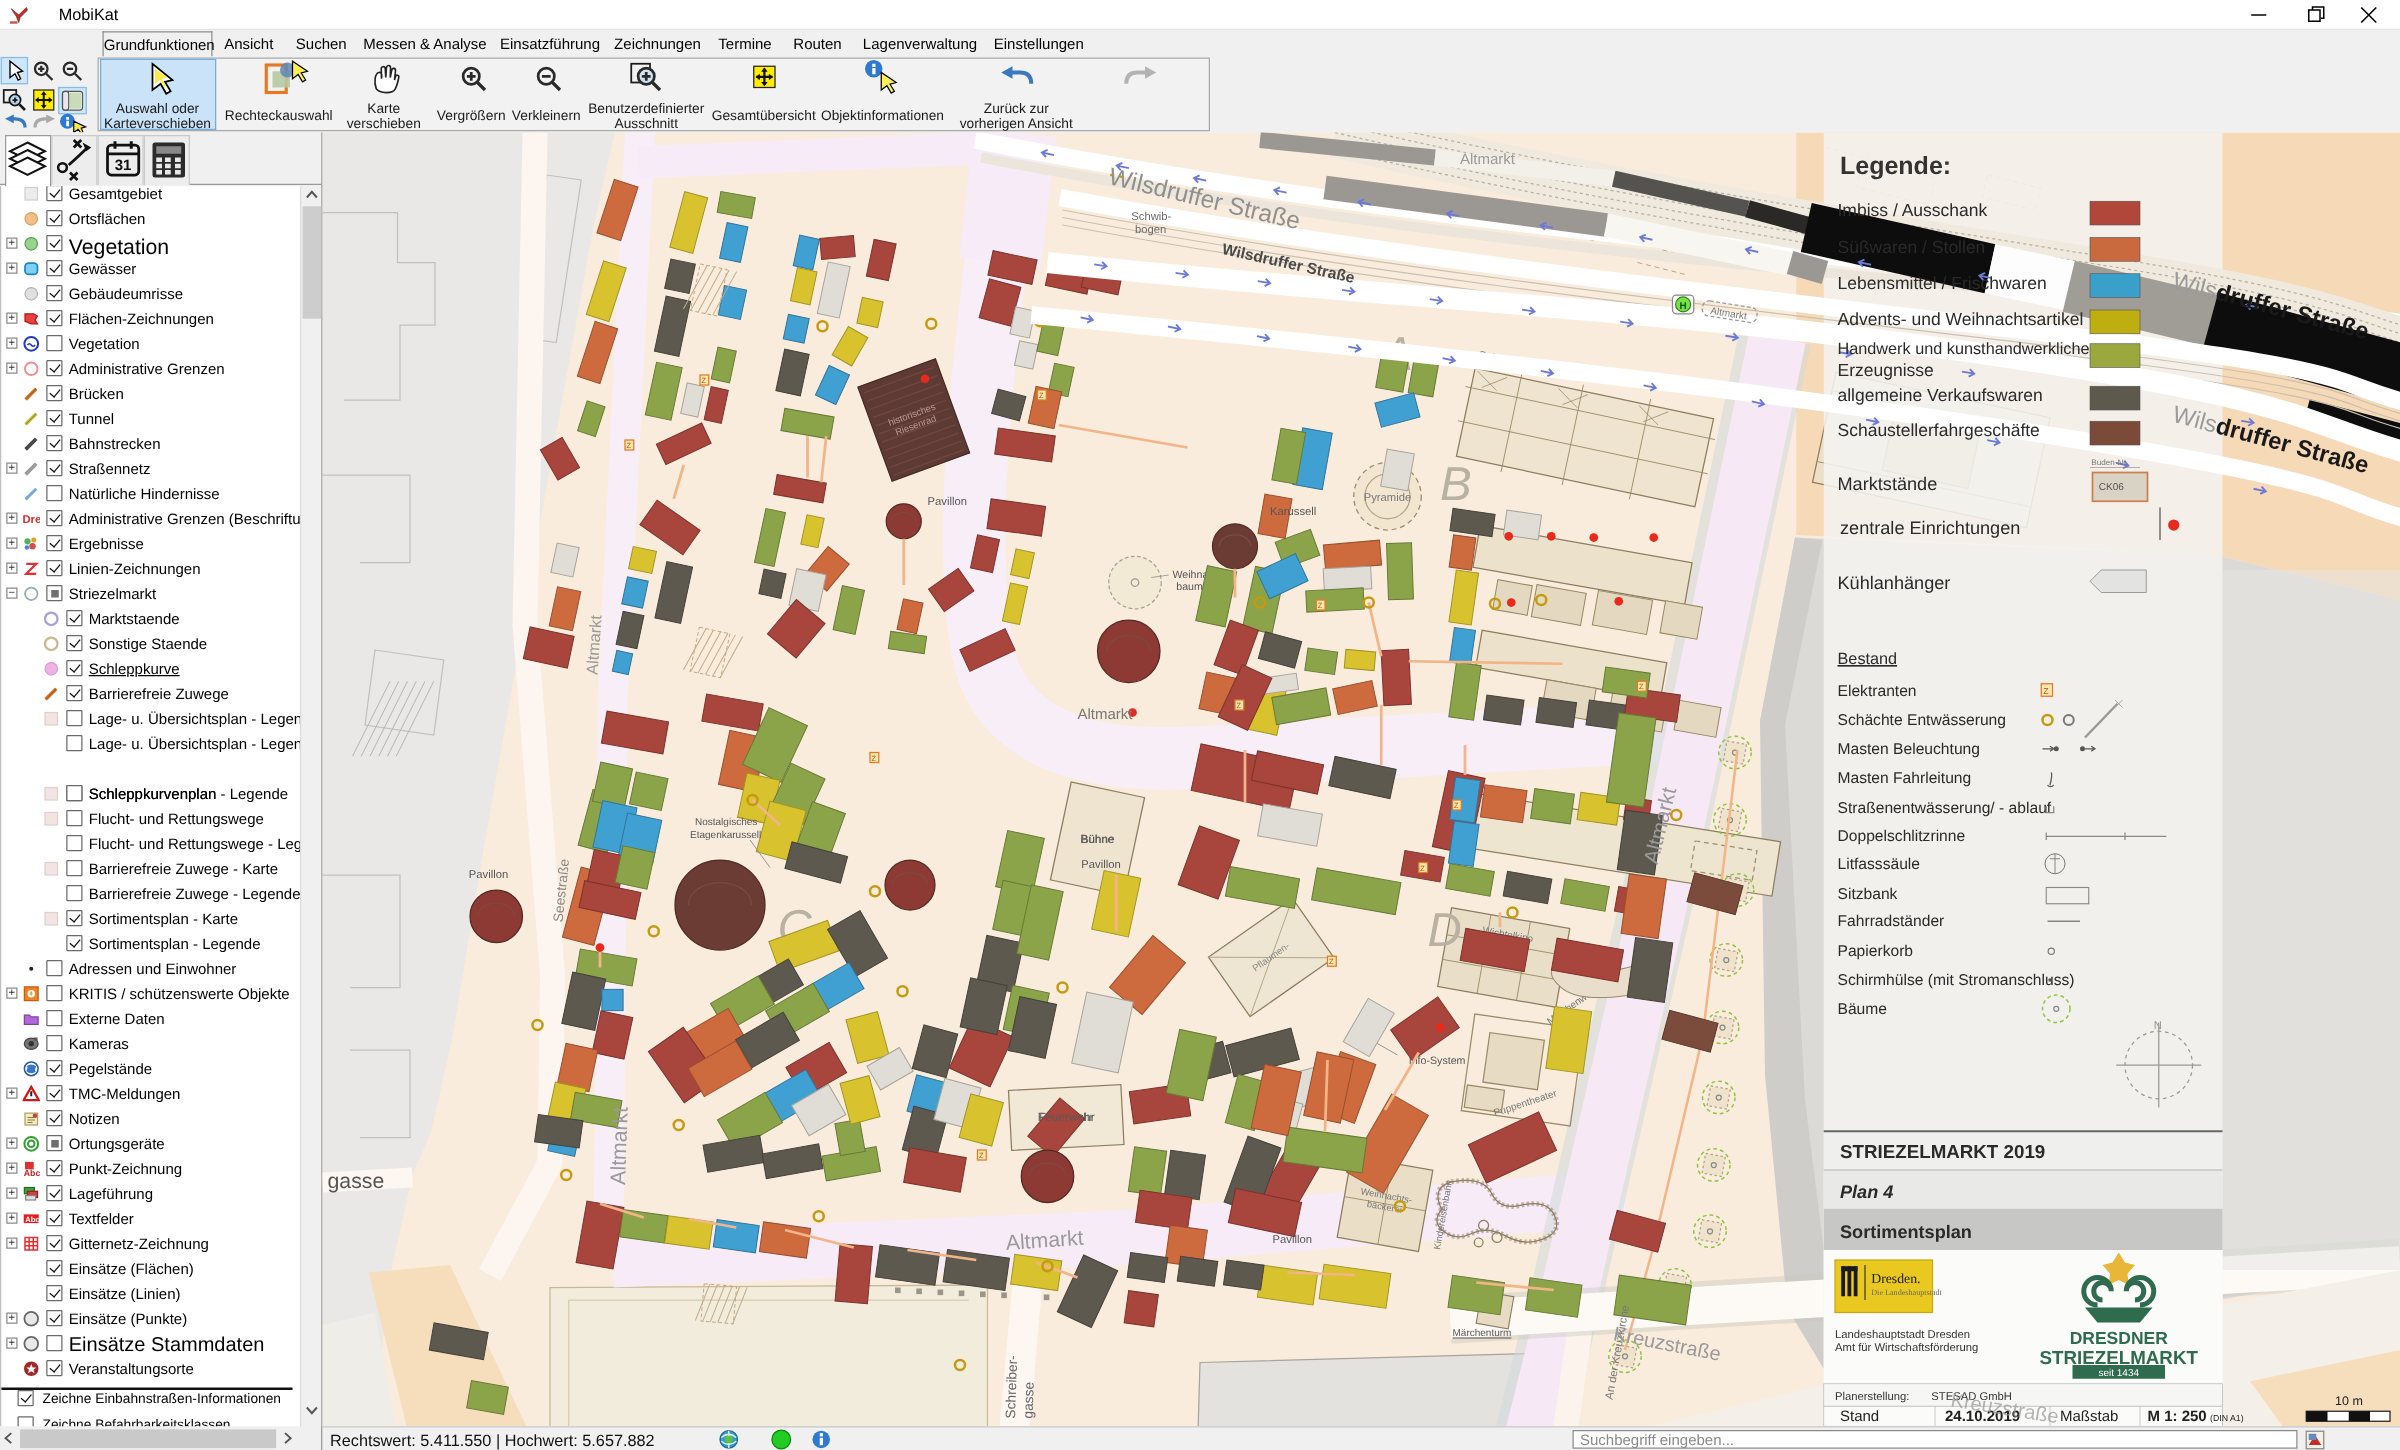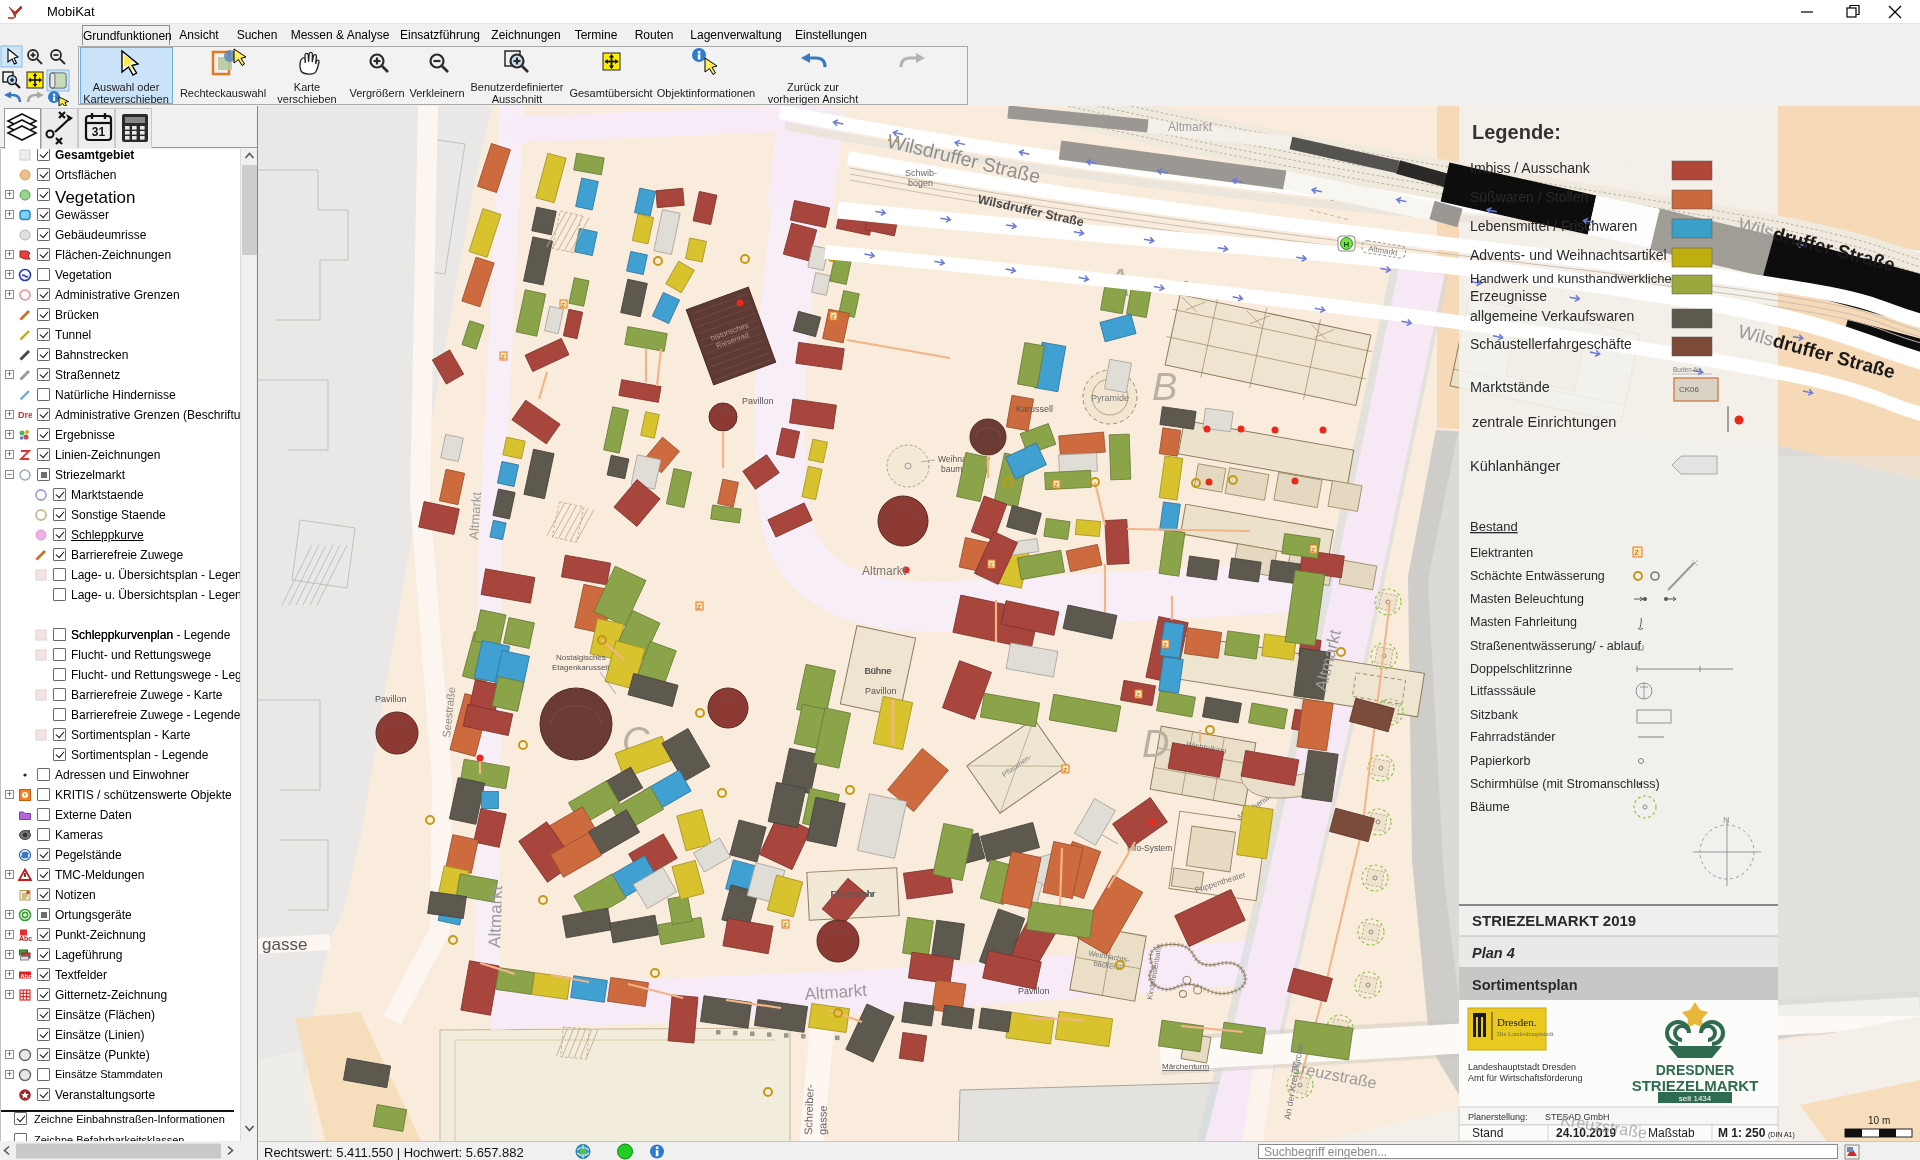--- a/index.html
+++ b/index.html
@@ -204,21 +204,21 @@
 </svg>
 </div>
     <div id="tree">
 <div class="trow" style="left:0;top:-4px;width:240px;">
 <div style="position:absolute;left:17px;top:3px;width:14px;height:14px;">
           <svg width="14" height="14" viewBox="0 0 14 14" style="position:absolute;left:0;top:0">
             <rect x="2" y="2" width="10" height="10" fill="#ececec" stroke="#cfcfcf"></rect>
           </svg>
         </div>
 <div class="cb on" style="left:36px;top:3px;"></div>
-<div style="position:absolute;left:54px;top:3px;font-size:12px;font-weight:bold;">Gesamtgebiet</div>
+<div style="position:absolute;left:54px;top:3px;font-size:12px;">Gesamtgebiet</div>
 </div>
 <div class="trow" style="left:0;top:16px;width:240px;">
 <div style="position:absolute;left:17px;top:3px;width:14px;height:14px;">
           <svg width="14" height="14" viewBox="0 0 14 14" style="position:absolute;left:0;top:0">
             <circle cx="7" cy="7" r="5" fill="#efc089" stroke="#d8a060"></circle>
           </svg>
         </div>
 <div class="cb on" style="left:36px;top:3px;"></div>
 <div style="position:absolute;left:54px;top:3px;font-size:12px;">Ortsflächen</div>
 </div>
@@ -625,21 +625,21 @@
 <div style="position:absolute;left:54px;top:3px;font-size:12px;">Einsätze (Punkte)</div>
 </div>
 <div class="trow" style="left:0;top:916px;width:240px;">
 <div class="exp" style="left:4px;top:5px;">+</div>
 <div style="position:absolute;left:17px;top:3px;width:14px;height:14px;">
           <svg width="14" height="14" viewBox="0 0 14 14" style="position:absolute;left:0;top:0">
             <circle cx="7" cy="7" r="5.5" fill="#e8e8e8" stroke="#666" stroke-width="1.4"></circle>
           </svg>
         </div>
 <div class="cb" style="left:36px;top:3px;"></div>
-<div style="position:absolute;left:54px;top:3px;font-size:11px;">Einsätze Stammdaten</div>
+<div style="position:absolute;left:54px;top:3px;font-size:16px;">Einsätze Stammdaten</div>
 </div>
 <div class="trow" style="left:0;top:936px;width:240px;">
 <div style="position:absolute;left:17px;top:3px;width:14px;height:14px;">
           <svg width="14" height="14" viewBox="0 0 14 14" style="position:absolute;left:0;top:0">
             <circle cx="7" cy="7" r="5.8" fill="#a02828"></circle>
             <path d="M7 3.2 L8.1 5.9 L11 6 L8.8 7.8 L9.6 10.6 L7 9 L4.4 10.6 L5.2 7.8 L3 6 L5.9 5.9 Z" fill="#fff"></path>
           </svg>
         </div>
 <div class="cb on" style="left:36px;top:3px;"></div>
 <div style="position:absolute;left:54px;top:3px;font-size:12px;">Veranstaltungsorte</div>

